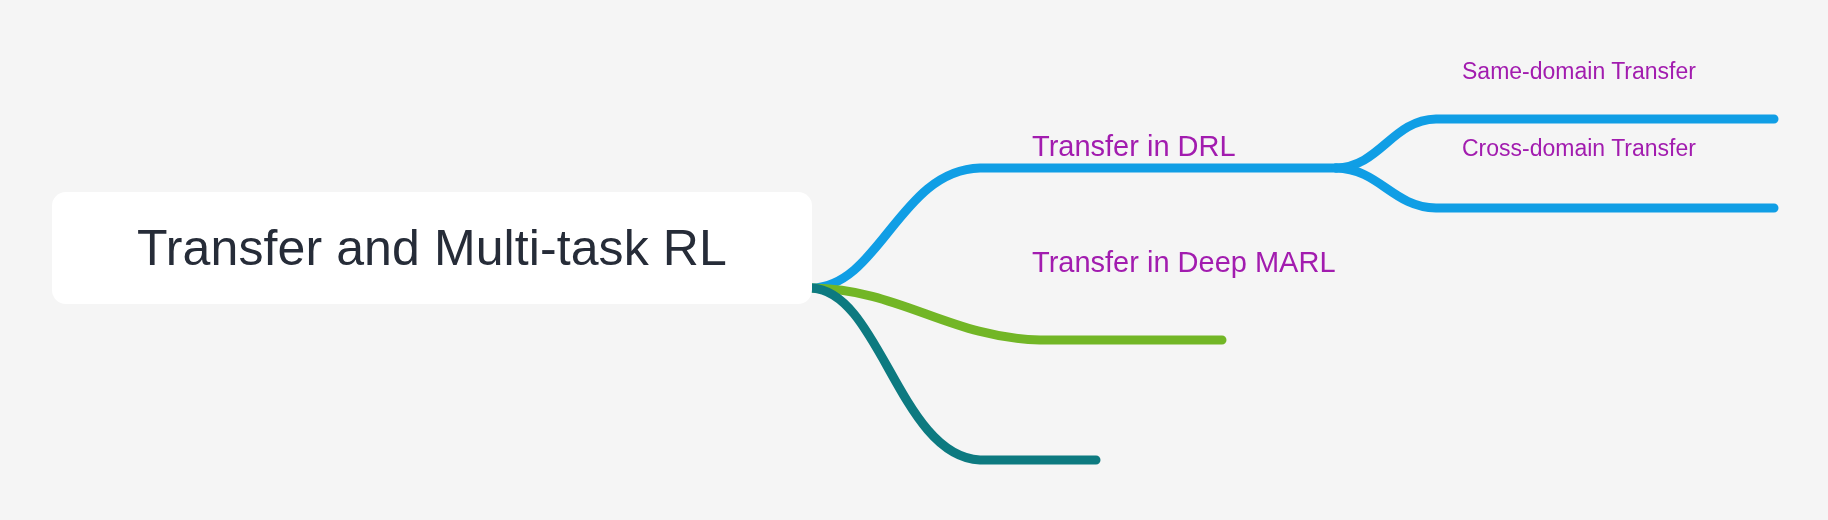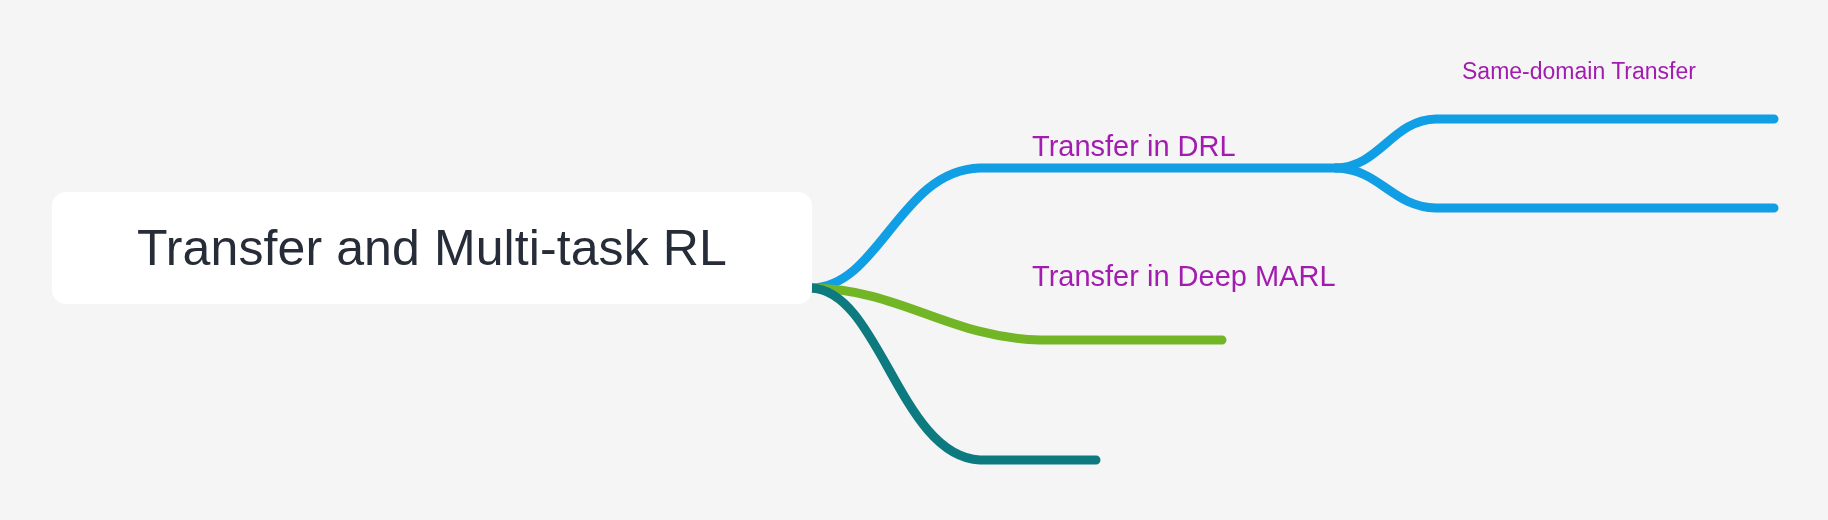--- a/index.html
+++ b/index.html
@@ -51,21 +51,21 @@
     font-size: 29px;
     color: #a21caf;
     font-weight: 400;
     white-space: nowrap;
     line-height: 1;
   }
   .node-label.small {
     font-size: 23px;
   }
   #label-transfer-drl   { left: 1032px; top: 108px; margin-top: 24px; }
-  #label-deep-marl      { left: 1032px; top: 262px; }
+  #label-deep-marl      { left: 1032px; top: 248px; }
   #label-multitask-rl   { left: 1032px; top: 354px; }
   #label-same-domain    { left: 1462px; top: 60px;  }
   #label-cross-domain   { left: 1462px; top: 137px; }
 </style>
 </head>
 <body>
 
 <div id="mindmap">
 
   <svg id="edges" viewBox="0 0 1828 520" xmlns="http://www.w3.org/2000/svg">
@@ -86,19 +86,22 @@
   </div>
 
   <div class="node-label" id="label-transfer-drl">
     <span>Transfer in DRL</span>
   </div>
 
   <div class="node-label small" id="label-same-domain">
     <span>Same-domain Transfer</span>
   </div>
 
+  <div class="node-label small" id="label-cross-domain">
+    <span>Cross-domain Transfer</span>
+  </div>
 
   <div class="node-label" id="label-deep-marl">
     <span>Transfer in Deep MARL</span>
   </div>
 
 
 </div>
 
 </body></html>

